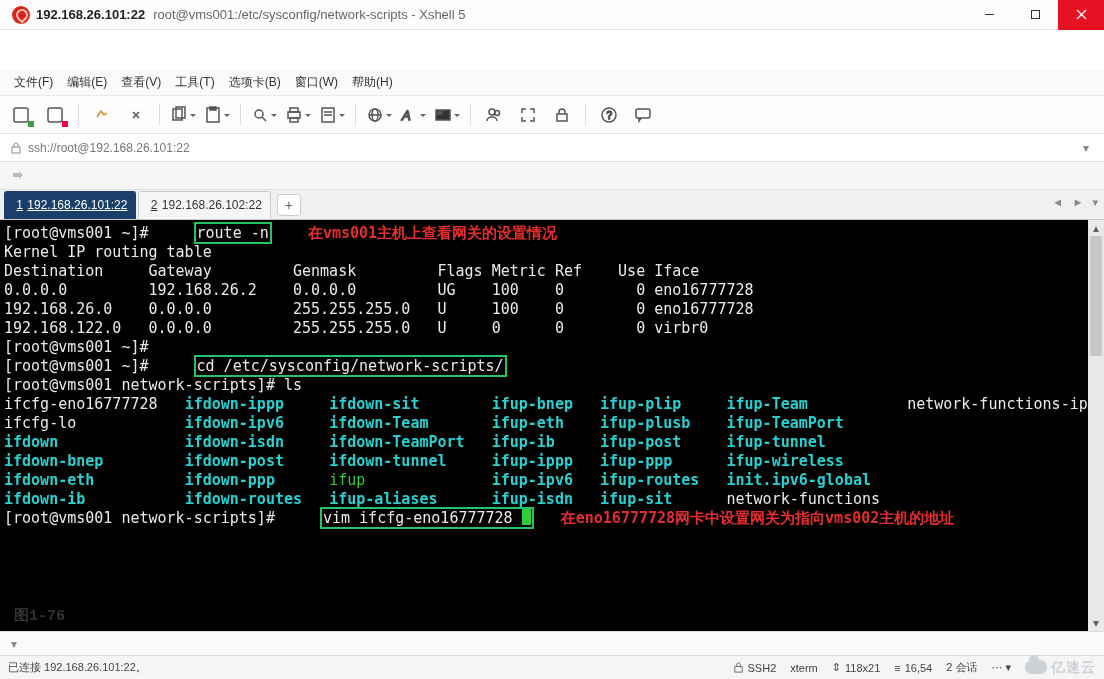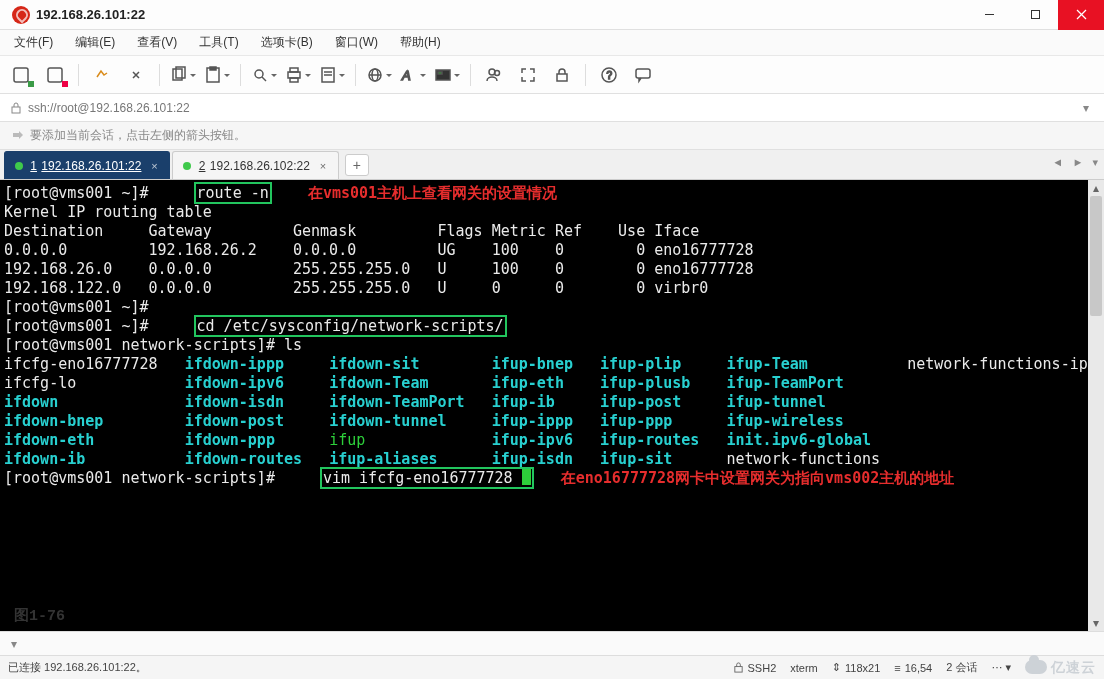--- a/index.html
+++ b/index.html
@@ -13,21 +13,21 @@
   .titlebar { height: 30px; display: flex; align-items: center; padding: 0 0 0 4px; background:#fdfdfd; border-bottom:1px solid #e0e0e0; }
   .titlebar .icon-app { width:18px; height:18px; border-radius:50%; background:#d62718; margin:0 6px 0 8px; position:relative; }
   .titlebar .icon-app::after { content:""; position:absolute; left:4px; top:3px; width:8px; height:8px; border:2px solid rgba(255,255,255,.7); border-radius:50% 50% 50% 0; transform:rotate(-45deg);}
   .titlebar .title-main { font-weight:700; font-size:13px; color:#222; }
   .titlebar .title-path { margin-left:8px; color:#666; font-size:13px;}
   .titlebar .winbtns { margin-left:auto; display:flex; }
   .winbtn { width:46px; height:30px; display:flex; align-items:center; justify-content:center; color:#555;}
   .winbtn.close { background:#e81123; color:#fff; }
   .winbtn svg { width:11px; height:11px; }
   
-  .menubar { height:26px; display:flex; align-items:center; padding:0 8px; gap:10px; background:#fafafa; border-bottom:1px solid #e8e8e8;}
+  .menubar { height:26px; display:flex; align-items:center; padding:0 8px; gap:2px; background:#fafafa; border-bottom:1px solid #e8e8e8;margin-top:40px;}
   .menubar .mitem { padding:3px 6px; color:#333; }
   
   .toolbar { height:38px; display:flex; align-items:center; padding:0 6px; gap:4px; background:#fdfdfd; border-bottom:1px solid #e0e0e0;}
   .tb-btn { width:30px; height:28px; display:flex; align-items:center; justify-content:center; position:relative; border-radius:2px;}
   .tb-btn svg { width:18px; height:18px; stroke:#555; fill:none; stroke-width:1.5;}
   .tb-btn .corner { position:absolute; right:2px; bottom:2px; width:6px; height:6px; }
   .tb-btn .corner.plus { background:#3b9b47;}
   .tb-btn .corner.minus{ background:#e04; }
   .tb-sep { width:1px; height:22px; background:#ddd; margin:0 4px;}
   .tb-drop::after { content:""; border:3px solid transparent; border-top-color:#666; margin-left:2px; transform:translateY(2px);}
@@ -36,21 +36,21 @@
   .addrbar .lock { width:12px; height:12px; }
   .addr-input { flex:1; border:none; outline:none; font-size:12px; color:#777;}
   .addr-drop { width:16px; color:#888; text-align:center;}
   
   .tipbar { height:28px; display:flex; align-items:center; padding:0 10px; gap:6px; background:#f6f6f6; border-bottom:1px solid #e0e0e0; color:#888;}
   .tipbar .arrow-ic { width:14px; height:14px;}
   
   .tabstrip { height:30px; display:flex; align-items:flex-end; background:#f0f0f0; border-bottom:1px solid #ccc; padding-left:4px; position:relative;}
   .sess-tab { height:28px; display:inline-flex; align-items:center; padding:0 8px 0 10px; gap:6px;
     border:1px solid #ccc; border-bottom:none; border-radius:3px 3px 0 0; font-size:12px; color:#333;
-    background:#f5f5f5; margin-right:2px;}
+    background:#f5f5f5; margin-right:2px;flex-direction:column;}
   .sess-tab.active { background:#1a3f6b; color:#fff; border-color:#1a3f6b;}
   .sess-tab .dot { width:8px; height:8px; border-radius:50%; background:#3fc94b;}
   .sess-tab .tclose { width:14px; height:14px; display:flex; align-items:center; justify-content:center; font-size:11px; opacity:.7;}
   .sess-tab.active .tclose { color:#fff;}
   .sess-tab .tab-label { }
   .sess-tab.active .tab-label { text-decoration: underline; }
   .sess-tab .tab-num { display:inline-block; min-width:8px; text-align:right; margin-right:1px; text-decoration:underline;}
   .tab-add { width:24px; height:22px; margin-left:4px; border:1px solid #ccc; border-radius:3px; display:flex; align-items:center; justify-content:center; font-size:14px; color:#666; background:#fff; align-self:center;}
   .tabstrip .navarrows { position:absolute; right:6px; top:6px; color:#888; font-size:11px;}
   
@@ -82,20 +82,21 @@
   .yisuyun { font-weight:700; color:#cdd2d7; font-size:14px; letter-spacing:1px;}
   .yisuyun .cloud { display:inline-block; width:22px; height:14px; background:#cdd2d7; border-radius:8px; position:relative; margin-right:4px; vertical-align:-2px;}
   .yisuyun .cloud::before { content:""; position:absolute; left:4px; top:-5px; width:10px; height:10px; background:#cdd2d7; border-radius:50%;}
 </style>
 </head>
 <body>
 
 <div class="titlebar">
   <span class="icon-app"></span>
   <span class="title-main">192.168.26.101:22</span>
+  <span class="title-path">root@vms001:/etc/sysconfig/network-scripts - Xshell 5</span>
   <div class="winbtns">
     <div class="winbtn">
         <svg viewBox="0 0 11 11">
           <line x1="1" y1="5.5" x2="10" y2="5.5" stroke="#333" stroke-width="1"></line>
         </svg>
       </div>
     <div class="winbtn">
         <svg viewBox="0 0 11 11">
           <rect x="1.5" y="1.5" width="8" height="8" fill="none" stroke="#333" stroke-width="1"></rect>
         </svg>
@@ -236,21 +237,20 @@
       <path d="M4 5V3a2 2 0 014 0v2" fill="none" stroke="#888"></path>
     </svg>
   <input class="addr-input" readonly="" value="ssh://root@192.168.26.101:22" style="">
   <span class="addr-drop">▾</span>
 </div>
 
 <div class="tipbar">
   <svg class="arrow-ic" viewBox="0 0 14 14">
       <path d="M3 4h6v-2l4 4-4 4v-2H3z" fill="#bbb"></path>
     </svg>
-  <span>要添加当前会话，点击左侧的箭头按钮。</span>
 </div>
 
 <div class="tabstrip">
   <div class="sess-tab active">
     <span class="dot"></span>
     <span><span class="tab-num">1</span> <span class="tab-label">192.168.26.101:22</span></span>
     <span class="tclose">×</span>
   </div>
   <div class="sess-tab">
     <span class="dot"></span>

